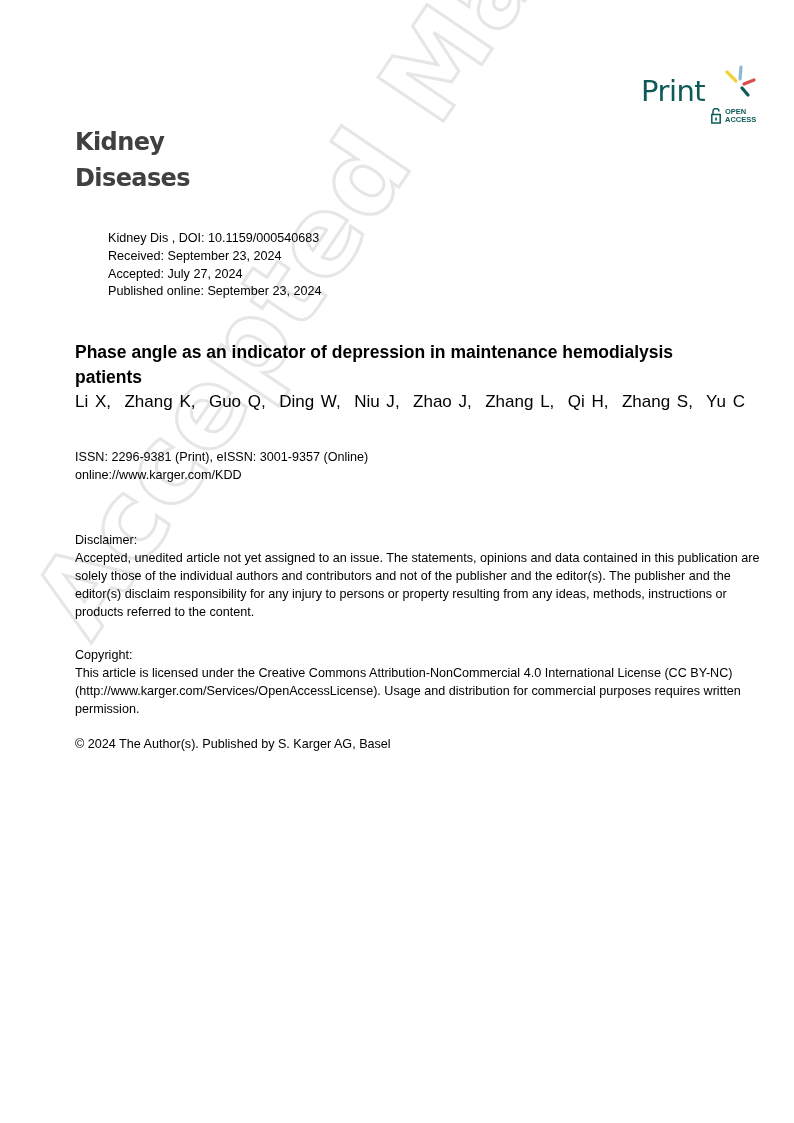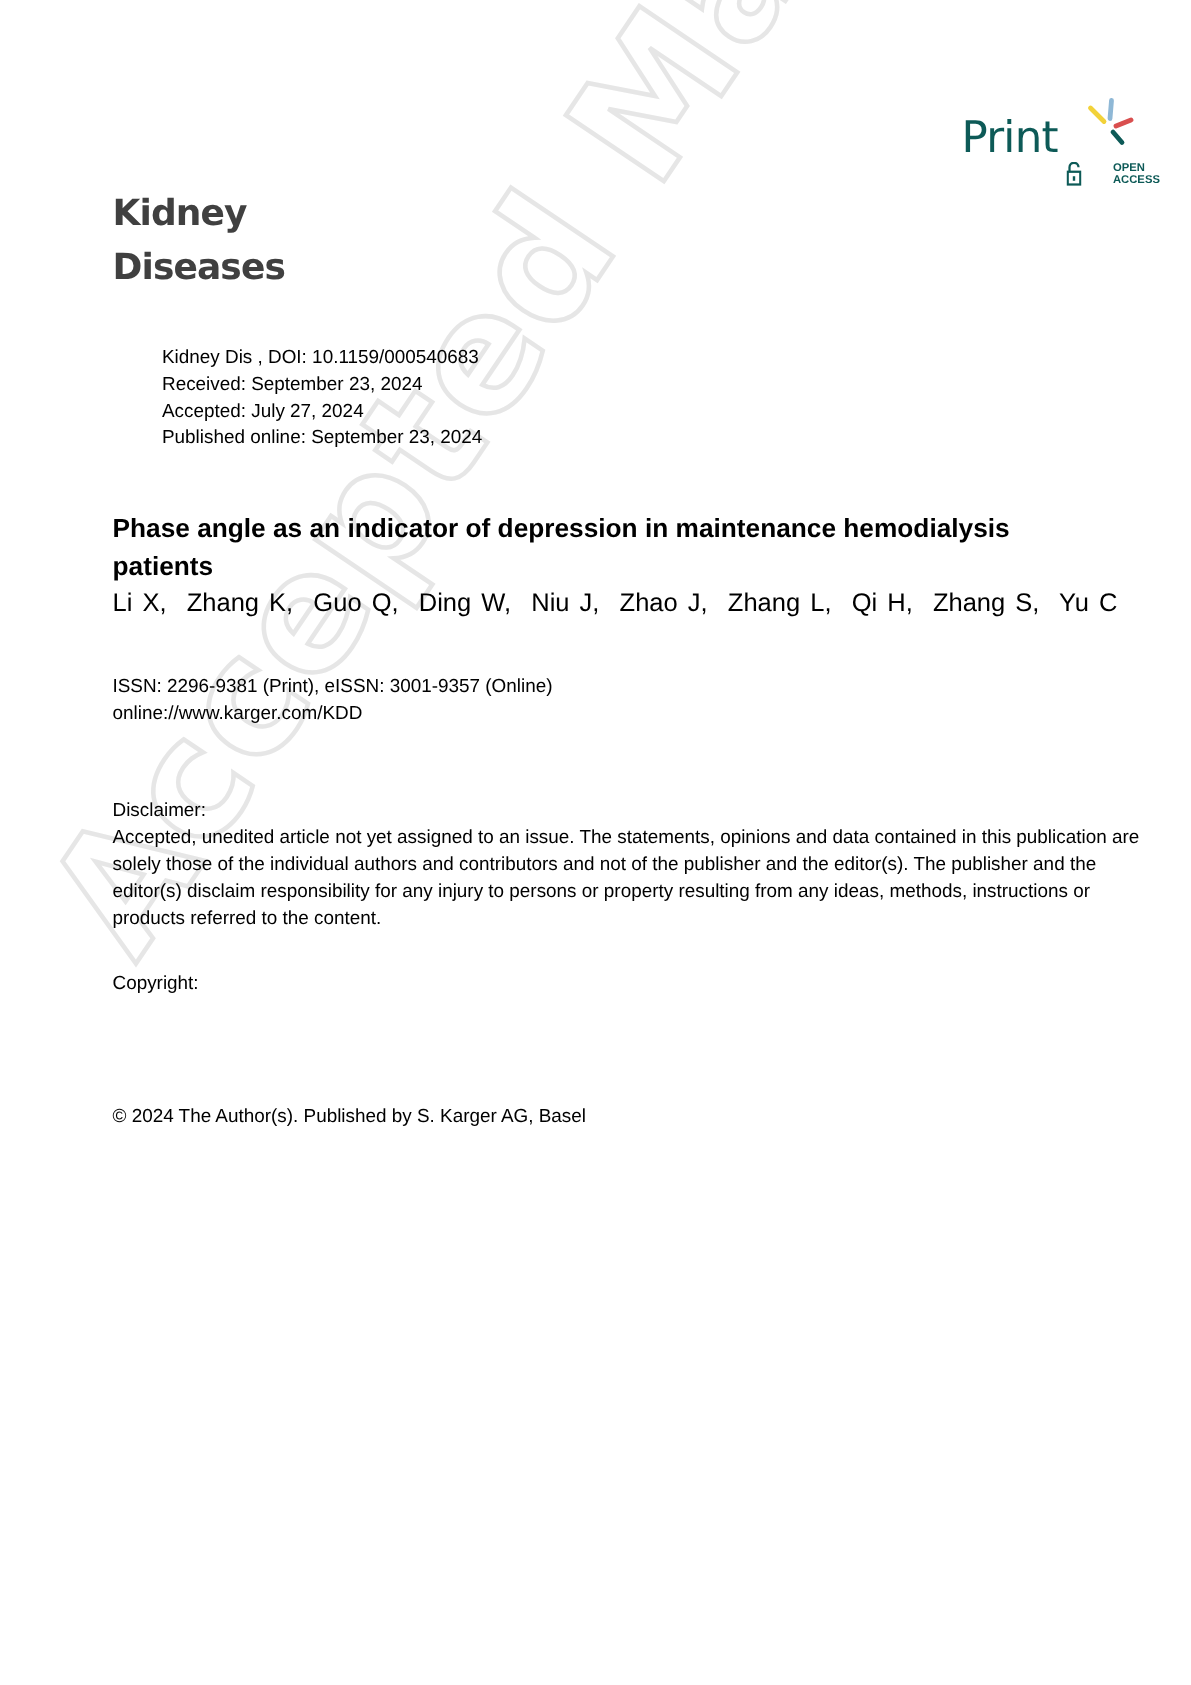--- a/index.html
+++ b/index.html
@@ -8,21 +8,21 @@
   .watermark { position: absolute; left: 60px; top: 560px; width: 760px;
                transform: rotate(-56deg); transform-origin: left center;
                font-family: "DejaVu Sans", sans-serif; font-weight: bold;
                font-size: 108px; color: transparent;
                -webkit-text-stroke: 3px #e6e6e6; letter-spacing: 2px;
                white-space: nowrap; pointer-events: none; z-index: 0; }
   .logo { position: absolute; left: 641px; top: 64px; width: 120px; height: 66px; z-index: 2; }
   .logo .word { position: absolute; left: 0; top: 10px; font-size: 29px;
                 color: #0d5a57; font-family: "DejaVu Sans", sans-serif; letter-spacing: -0.5px; }
   .logo .rays { position: absolute; left: 80px; top: 0; width: 36px; height: 36px; }
-  .logo .oa { position: absolute; left: 70px; top: 44px; display: flex; align-items: flex-end; gap: 21px; }
+  .logo .oa { position: absolute; left: 70px; top: 44px; display: flex; align-items: flex-end; gap: 4px; }
   .logo .oa-text { font-size: 7.5px; font-weight: bold; line-height: 8px; color: #0d5a57; }
   .journal { position: absolute; left: 75px; top: 124px; z-index: 2;
              font-family: "DejaVu Sans", sans-serif; font-weight: bold; font-size: 24px;
              line-height: 36px; color: #404040; letter-spacing: -0.6px; }
   .meta { position: absolute; left: 75px; top: 230px; font-size: 12.6px; line-height: 17.8px; z-index: 2; margin-left: 33px; }
   .title { position: absolute; left: 75px; top: 340px; width: 660px; font-size: 17.5px;
            font-weight: bold; line-height: 25px; z-index: 2; }
   .authors { position: absolute; left: 75px; top: 391px; font-size: 17px; line-height: 22px;
              z-index: 2; word-spacing: 2px; }
   .authors span + span::before { content: ",  "; white-space: pre; }
@@ -82,15 +82,16 @@
   <div>online://www.karger.com/KDD</div>
 </div>
 
 <div class="block disclaimer">
   <p>Disclaimer:</p>
   <p>Accepted, unedited article not yet assigned to an issue. The statements, opinions and data contained in this publication are solely those of the individual authors and contributors and not of the publisher and the editor(s). The publisher and the editor(s) disclaim responsibility for any injury to persons or property resulting from any ideas, methods, instructions or products referred to the content.</p>
 </div>
 
 <div class="block copyright">
   <p>Copyright:</p>
+  <p>This article is licensed under the Creative Commons Attribution-NonCommercial 4.0 International License (CC BY-NC) (http://www.karger.com/Services/OpenAccessLicense). Usage and distribution for commercial purposes requires written permission.</p>
 </div>
 
 <div class="notice">© 2024 The Author(s). Published by S. Karger AG, Basel</div>
 
 </body></html>

